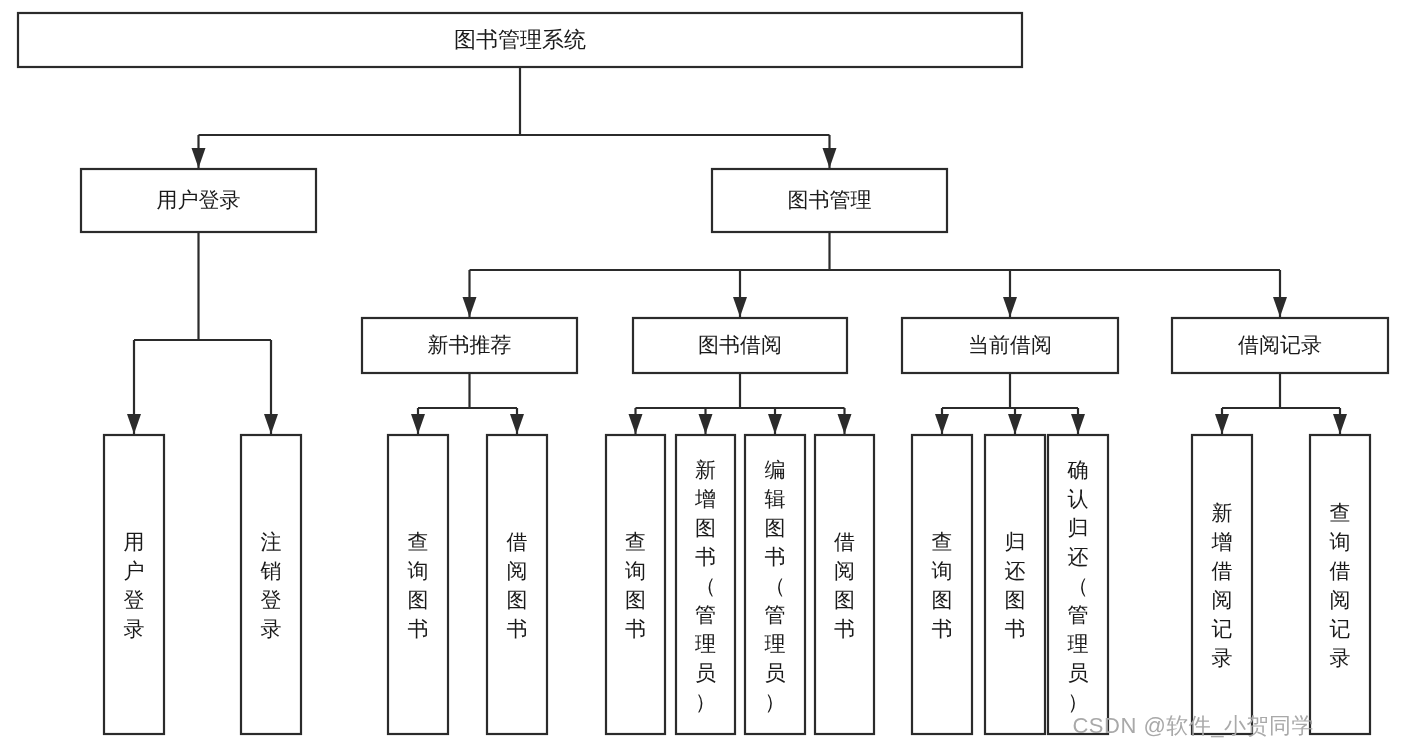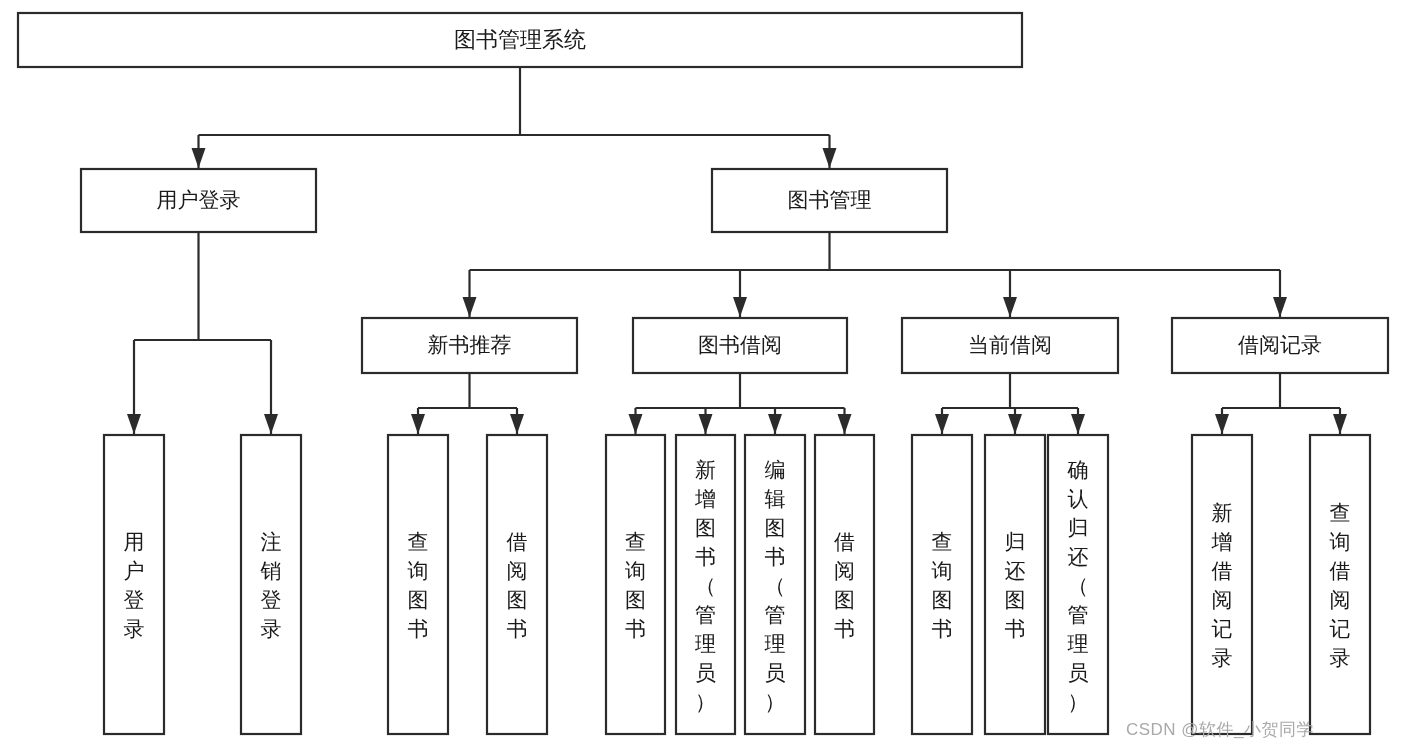--- a/index.html
+++ b/index.html
@@ -58,21 +58,21 @@
   }
   .arrow-head {
     fill: #2b2b2b;
     stroke: none;
   }
   .watermark {
     position: absolute;
     right: 10px;
     bottom: 6px;
     font-family: "Liberation Sans", "DejaVu Sans", sans-serif;
-    font-size: 17px;
+    font-size: 22px;
     color: #a9a9a9;
     letter-spacing: 0.5px;
     white-space: nowrap;
     pointer-events: none;
   }
 </style>
 </head>
 <body>
 
 <div id="diagram-root">

